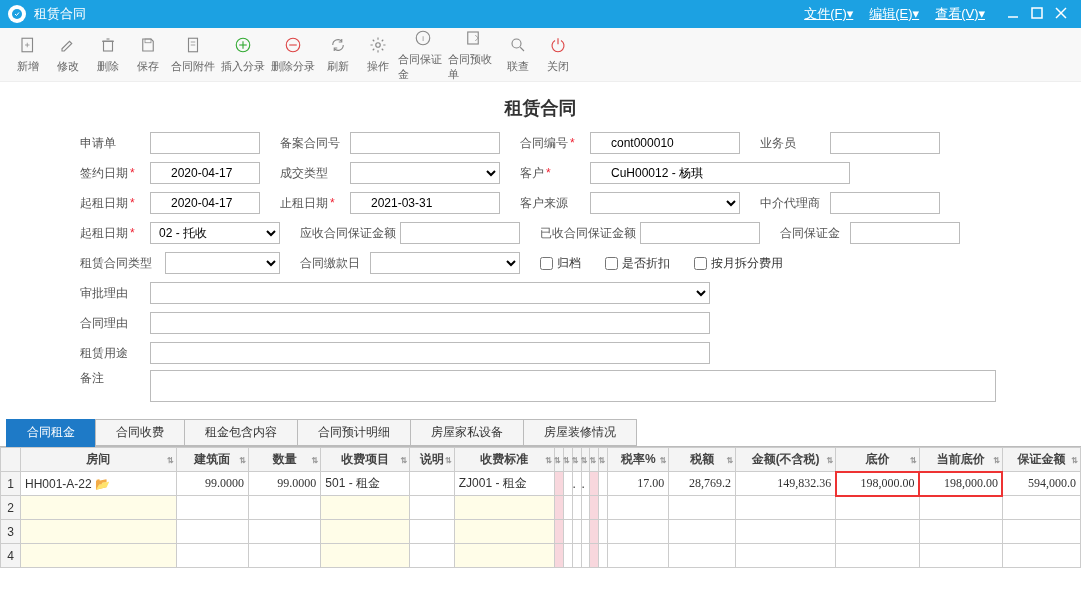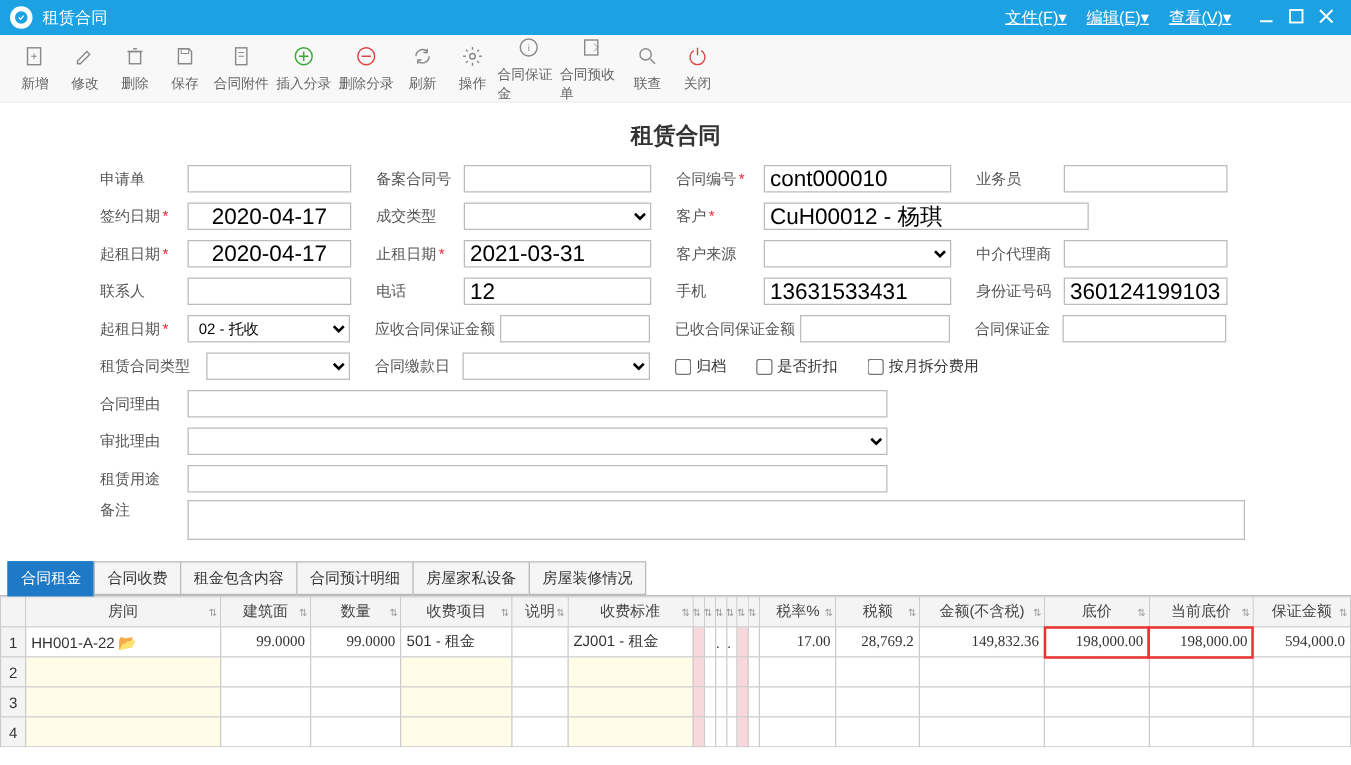--- a/index.html
+++ b/index.html
@@ -22,41 +22,41 @@
   .tool-btn .icon { height: 20px; display: flex; align-items: center; justify-content: center; }
   .tool-btn .icon svg { width: 18px; height: 18px; }
   .tool-btn .lbl { font-size: 11px; color: #666; margin-top: 4px; }
 
   
   .form-title { text-align: center; font-size: 18px; font-weight: bold; padding: 14px 0 10px; }
   .form { padding: 0 10px 8px 80px; }
   .row { display: flex; align-items: center; margin-bottom: 4px; height: 26px; }
   .lbl-col { width: 70px; text-align: left; color: #555; white-space: nowrap; }
   .lbl-req::after { content: "*"; color: #e23; margin-left: 2px; }
-  .inp { border: 1px solid #bbb; height: 22px; padding: 0 4px; background: #fff; font-size: 18px; }
-  .inp.w1 { width: 131px; text-align: center; }
+  .inp { border: 1px solid #bbb; height: 22px; padding: 0 20px; background: #fff; font-size: 12px; }
+  .inp.w1 { width: 110px; }
   .inp.w2 { width: 560px; }
   .inp.w3 { width: 150px; }
   .sel { border: 1px solid #bbb; height: 22px; background: #fff; font-size: 12px; padding-left: 4px; }
   .sel.w1 { width: 130px; }
   .gap { width: 20px; }
   .chk-wrap { display: inline-flex; align-items: center; margin-right: 24px; }
   .chk-wrap input { margin-right: 4px; }
   .textarea { border: 1px solid #bbb; width: 846px; height: 32px; resize: none; font-size: 12px; padding: 4px; }
 
   
   .tabs { display: flex; border-bottom: 1px solid #bbb; padding-left: 6px; margin-top: 0; }
-  .tab { padding: 4px 10px; border: 1px solid #bbb; border-bottom: 2px solid #bbb; background: #f5f5f5; margin-right: -1px; cursor: pointer; font-size: 12px; position: relative; top: 1px; }
+  .tab { padding: 4px 20px; border: 1px solid #bbb; border-bottom: 2px solid #bbb; background: #f5f5f5; margin-right: -1px; cursor: pointer; font-size: 12px; position: relative; top: 1px; }
   .tab.active { background: #1e7ac7; color: #fff; border-color: #1e7ac7; }
 
   
   .grid { overflow-x: auto; }
   .grid table { border-collapse: collapse; width: 100%; min-width: 1080px; }
   .grid th, .grid td { border: 1px solid #ccc; padding: 0 4px; height: 24px; font-size: 12px; white-space: nowrap; }
-  .grid th { background: #f4f4f4; font-weight: normal; color: #444; position: relative; }
+  .grid th { background: #f4f4f4; font-weight: bold; color: #444; position: relative; }
   .grid th .sort { font-size: 8px; color: #999; position: absolute; right: 2px; top: 50%; transform: translateY(-50%); }
   .grid .rownum { width: 18px; text-align: center; background: #f4f4f4; }
   .grid td.num { text-align: right; font-family: Liberation Serif, serif; }
   .grid td.highlight { background: #fffde8; }
   .grid td.redbox { outline: 2px solid #e33; outline-offset: -1px; margin-left: 11px; }
   .grid td.pink { background: #f8d7dd; }
   .folder-icon { color: #1e7ac7; cursor: pointer; }
   .grid .tinycol { width: 8px; padding: 0; }
 </style>
 </head>
@@ -241,33 +241,20 @@
     <div class="lbl-col lbl-req">止租日期</div>
     <input class="inp w3" value="2021-03-31" style="">
     <div class="gap"></div>
     <div class="lbl-col">客户来源</div>
     <select class="sel" style="width:150px"><option></option></select>
     <div class="gap"></div>
     <div class="lbl-col">中介代理商</div>
     <input class="inp w1" style="">
   </div>
   <div class="row">
-    <div class="lbl-col">联系人</div>
-    <input class="inp w1" style="">
-    <div class="gap"></div>
-    <div class="lbl-col">电话</div>
-    <input class="inp w3" value="12" style="">
-    <div class="gap"></div>
-    <div class="lbl-col">手机</div>
-    <input class="inp w3" value="13631533431" style="">
-    <div class="gap"></div>
-    <div class="lbl-col">身份证号码</div>
-    <input class="inp w1" value="3601241991031669" style="">
-  </div>
-  <div class="row">
     <div class="lbl-col lbl-req">起租日期</div>
     <select class="sel w1"><option>02 - 托收</option></select>
     <div class="gap"></div>
     <div class="lbl-col" style="width:100px">应收合同保证金额</div>
     <input class="inp" style="width: 120px;">
     <div class="gap"></div>
     <div class="lbl-col" style="width:100px">已收合同保证金额</div>
     <input class="inp" style="width: 120px;">
     <div class="gap"></div>
     <div class="lbl-col">合同保证金</div>
@@ -287,26 +274,26 @@
     <label class="chk-wrap">
         <input type="checkbox" style="">
         <span>是否折扣</span>
       </label>
     <label class="chk-wrap">
         <input type="checkbox" style="">
         <span>按月拆分费用</span>
       </label>
   </div>
   <div class="row">
+    <div class="lbl-col">审批理由</div>
+    <select class="sel" style="width:560px"><option></option></select>
+  </div>
+  <div class="row">
     <div class="lbl-col">合同理由</div>
     <input class="inp w2" style="">
-  </div>
-  <div class="row">
-    <div class="lbl-col">审批理由</div>
-    <select class="sel" style="width:560px"><option></option></select>
   </div>
   <div class="row">
     <div class="lbl-col">租赁用途</div>
     <input class="inp w2" style="">
   </div>
   <div class="row" style="height:36px;align-items:flex-start;">
     <div class="lbl-col">备注</div>
     <textarea class="textarea" style=""></textarea>
   </div>
 </div>

